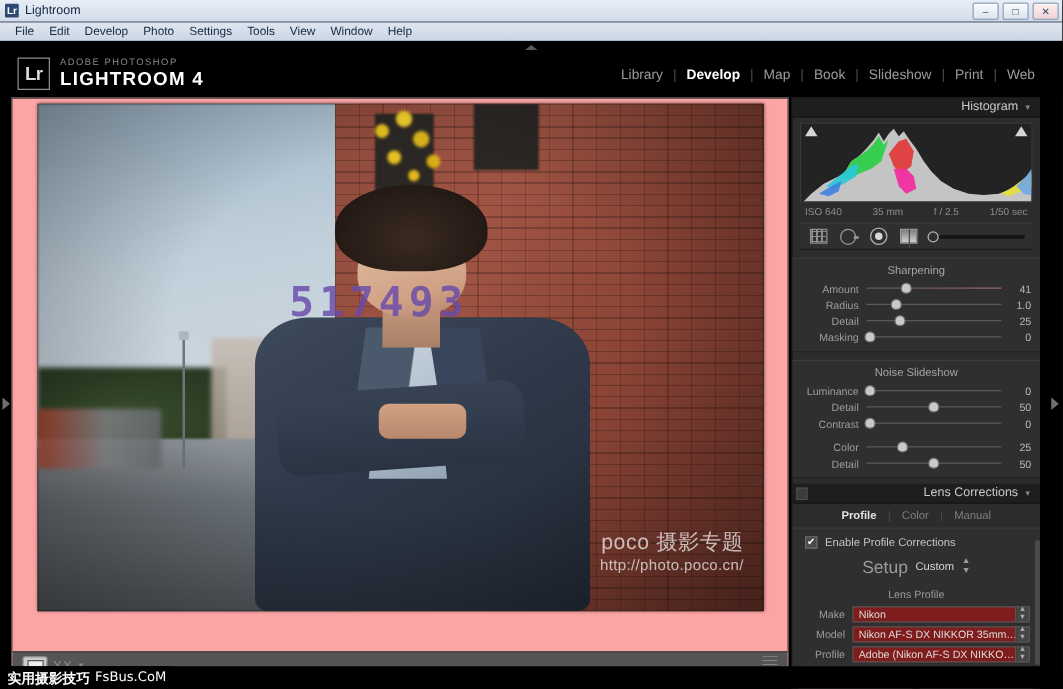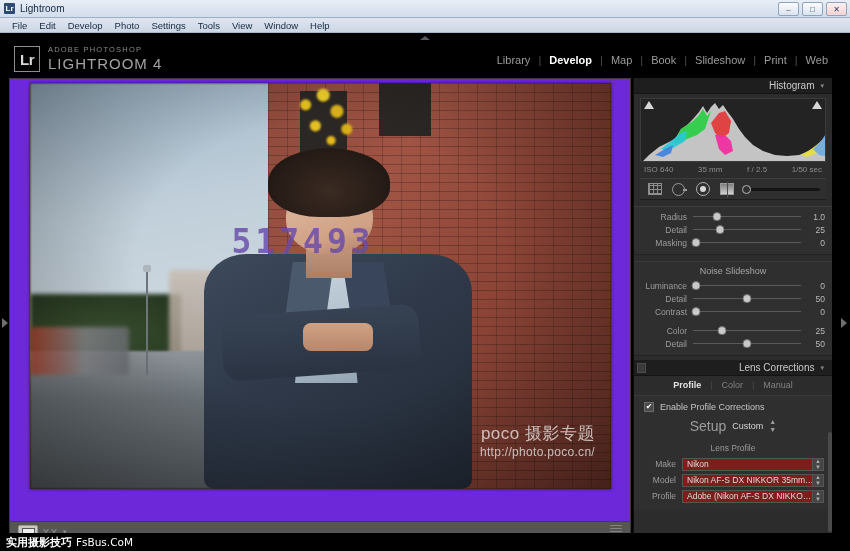--- a/index.html
+++ b/index.html
@@ -59,34 +59,34 @@
   }
   .lr-logo{
     position:absolute; left:14px; top:4px;
     width:26px;height:26px;border:1px solid #8d8d8d;
     color:#d8d8d8; font-size:15px; font-weight:bold;
     display:flex;align-items:center;justify-content:center;
     letter-spacing:-0.5px;
   }
   .brandwrap{ position:absolute; left:48px; top:2px; }
   .brand-sm{ font-size:7.5px; letter-spacing:1.2px; color:#8a8a8a; line-height:11px;}
-  .brand-lg{ font-size:15px; letter-spacing:1px; color:#a3a3a3; line-height:17px;}
+  .brand-lg{ font-size:15px; letter-spacing:1px; color:#ffffff; line-height:17px;font-weight:bold;}
 
   .modules{
     position:absolute; right:14px; top:12px;
     display:flex; align-items:center; gap:0px;
   }
   .mod{ font-size:11px; color:#9b9b9b; padding:0 8px;text-align:center; }
   .mod.active{ color:#ffffff; font-weight:bold; }
   .mod-sep{ color:#4c4c4c; font-size:11px; }
 
   
   .canvas{
     position:absolute; left:9px; top:45px; width:622px; height:464px;
-    background:#6d28d9; border:1px solid #3a3a3a;
+    background:#fca5a5; border:1px solid #3a3a3a;
     overflow:hidden;
   }
   .photo-frame{
     position:absolute; left:20px; top:4px; width:581px; height:406px;
     background:#111; overflow:hidden;
     box-shadow:0 0 3px rgba(0,0,0,.6);
   }
   .photo{ position:absolute; inset:0; }
 
   
@@ -556,21 +556,30 @@
         <div class="tool">
             <div class="t-grad"></div>
           </div>
         <div class="t-brush">
           <div class="knob"></div>
             <div class="bar"></div>
         </div>
       </div>
 
       <div class="sec">
+        <div class="sec-title">Sharpening</div>
         <div id="sharpening-rows">
+            <div class="row">
+              <div class="lbl">Amount</div>
+              <div class="track">
+                <div class="line amt"></div>
+                <div class="thumb" style="left:30%"></div>
+              </div>
+              <div class="val">41</div>
+            </div>
             <div class="row">
               <div class="lbl">Radius</div>
               <div class="track">
                 <div class="line"></div>
                 <div class="thumb" style="left:22%"></div>
               </div>
               <div class="val">1.0</div>
             </div>
             <div class="row">
               <div class="lbl">Detail</div>

